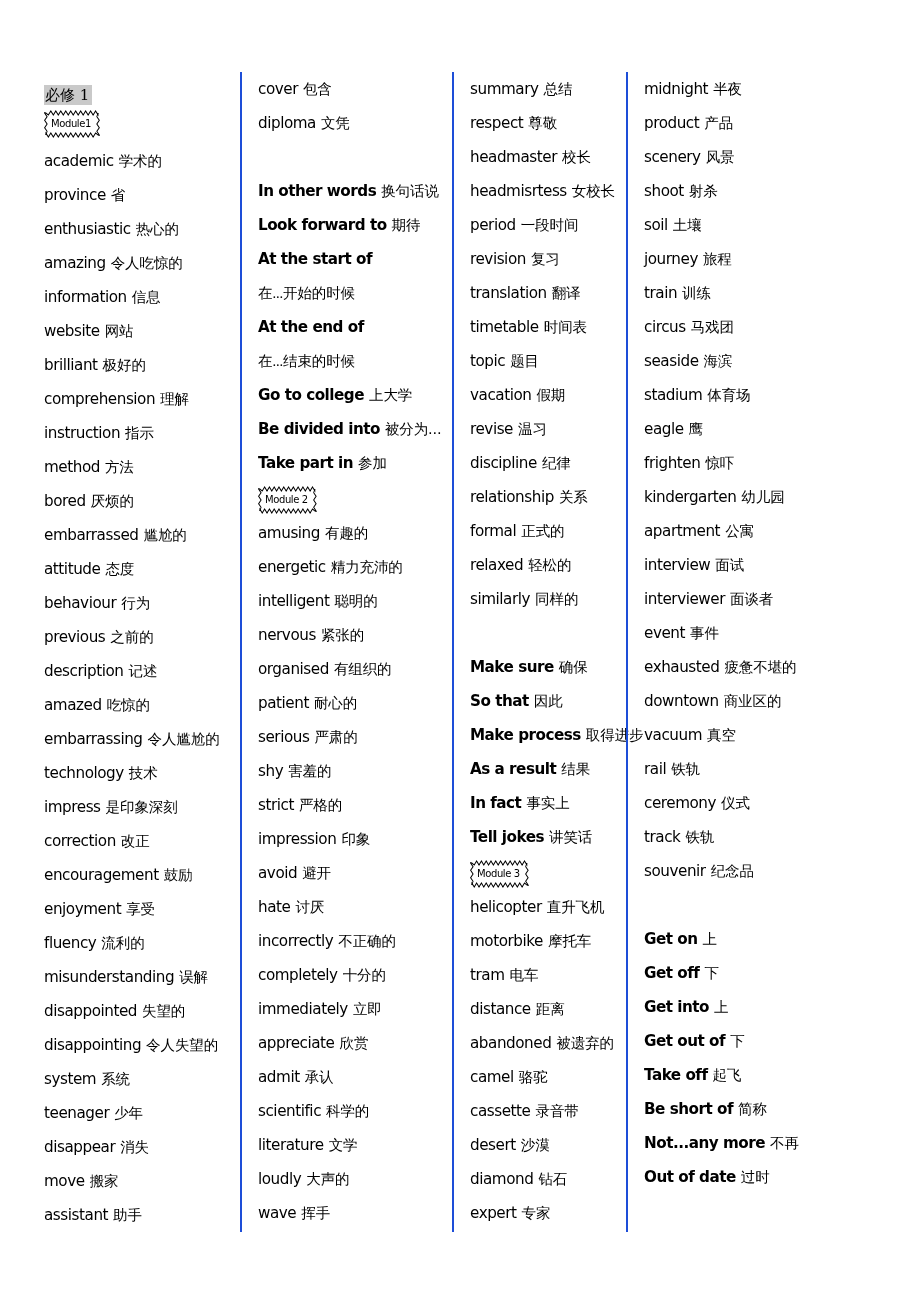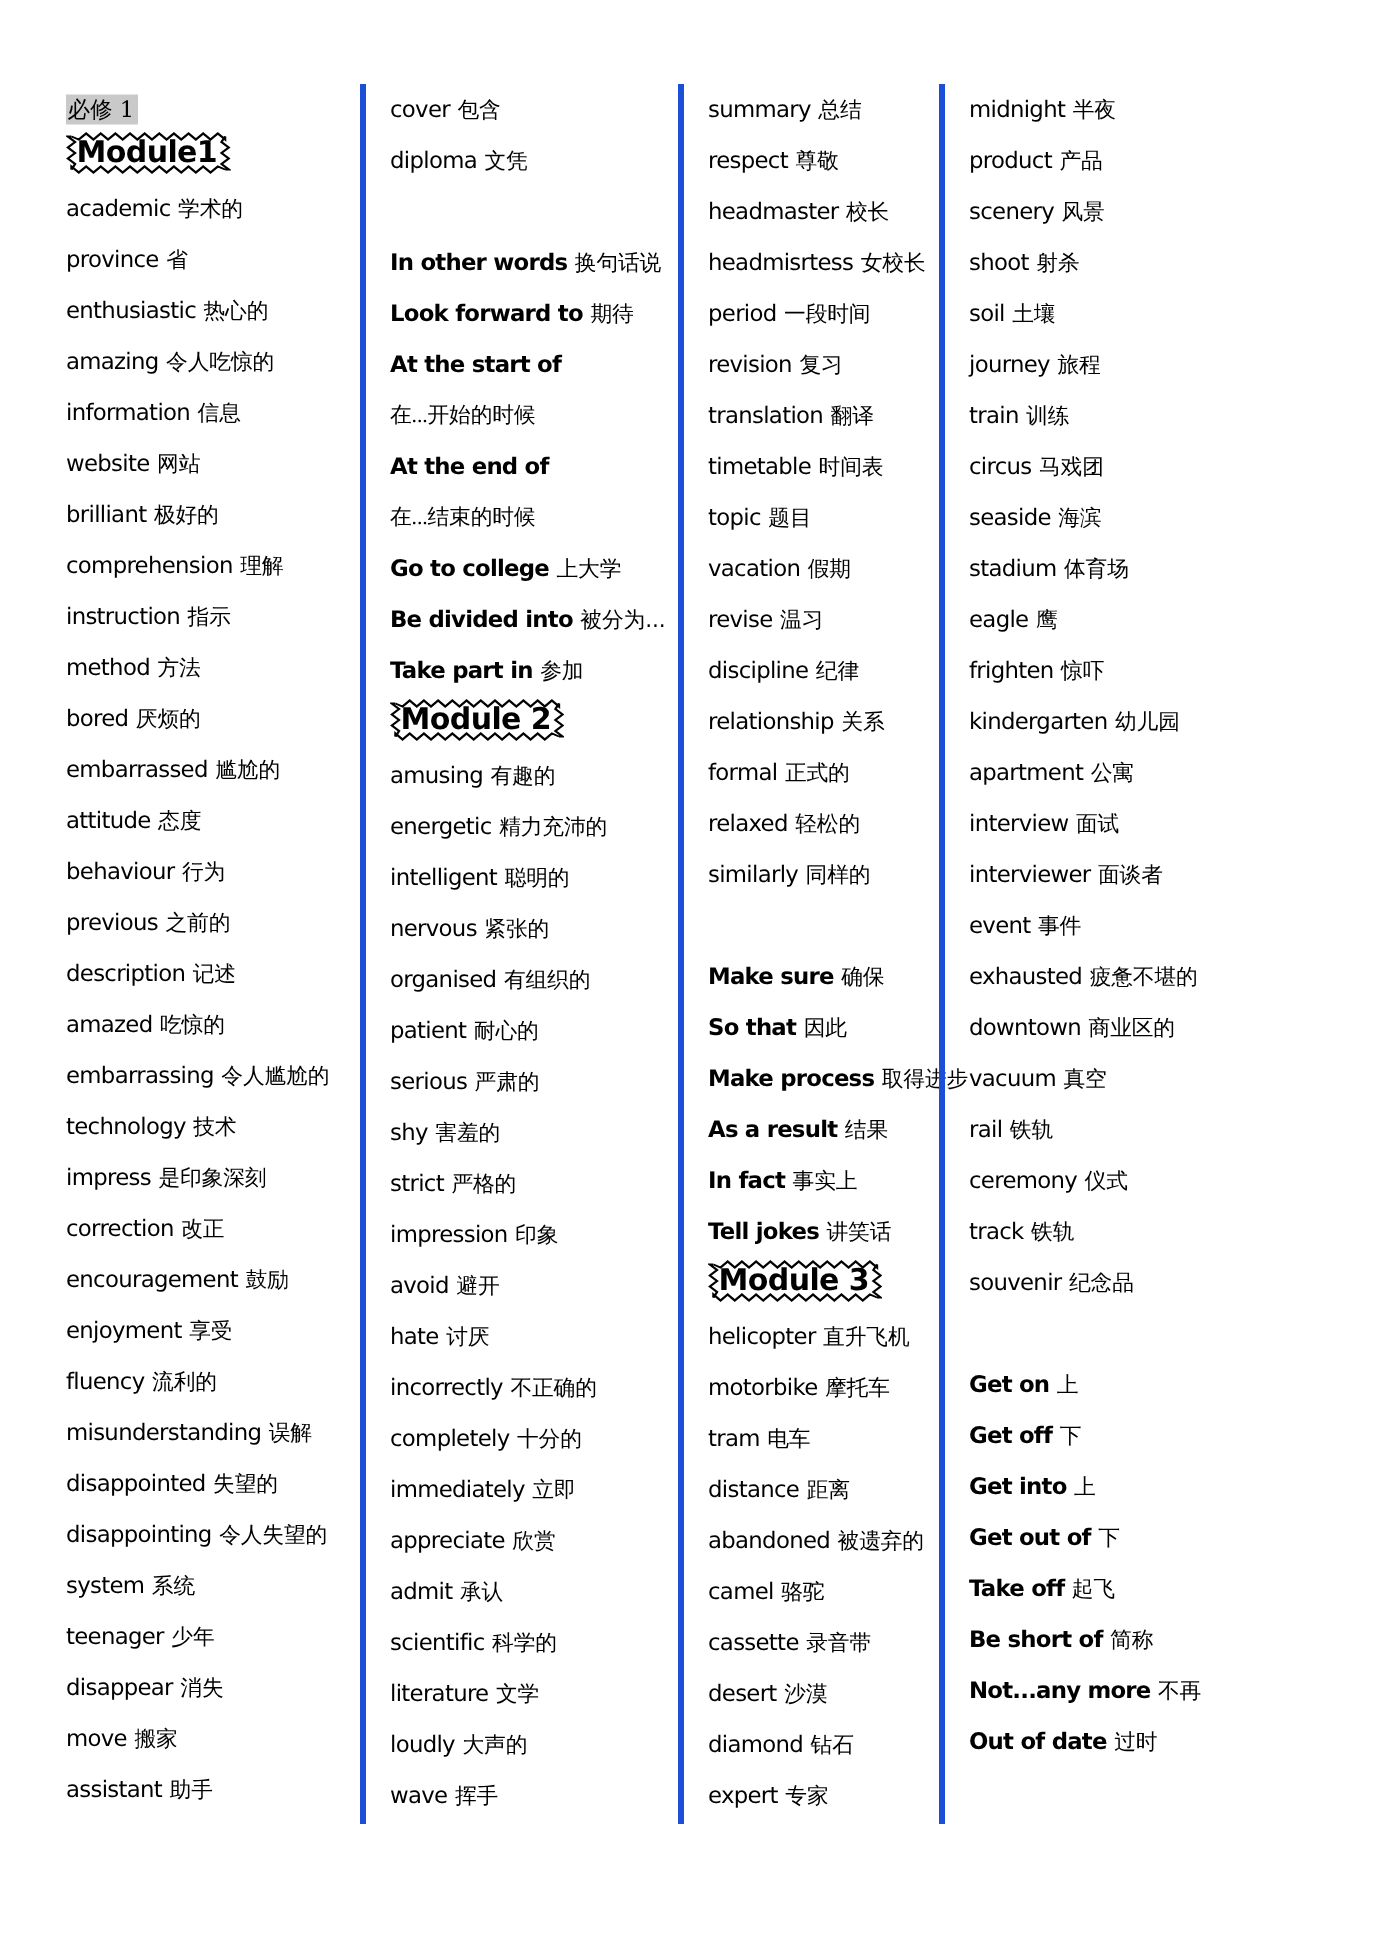--- a/index.html
+++ b/index.html
@@ -18,38 +18,38 @@
   #sheet {
     position: relative;
     width: 920px;
     height: 1302px;
     box-sizing: border-box;
   }
 
   #columns {
     position: absolute;
     left: 44px;
-    top: 56px;
+    top: 72px;
     width: 862px;
     display: flex;
-    align-items: center;
+    align-items: flex-end;
   }
 
   .column {
     position: relative;
     box-sizing: border-box;
     padding-right: 8px;
   }
   .col-1 { width: 196px; }
   .col-2 { width: 212px; padding-left: 16px; }
   .col-3 { width: 174px; padding-left: 16px; }
   .col-4 { width: 228px; padding-left: 16px; }
 
   .col-2, .col-3, .col-4 {
-    border-left: 4px solid #1d4ed8;
+    border-left: 2px solid #1d4ed8;
     min-height: 1160px;
   }
 
   .entry {
     height: 34px;
     line-height: 34px;
     white-space: nowrap;
     font-size: 15.5px;
     letter-spacing: -0.1px;
   }
@@ -97,22 +97,22 @@
     display: inline-block;
     height: 28px;
     margin: 0 0 6px 0;
     padding: 3px 9px 3px 7px;
     box-sizing: border-box;
   }
   .module-head .mh-label {
     position: relative;
     z-index: 2;
     font-family: "DejaVu Sans", sans-serif;
-    font-weight: bold;
-    font-size: 20px;
+    font-weight: normal;
+    font-size: 10px;
     letter-spacing: -0.4px;
     line-height: 21px;
     display: block;
   }
   .module-head .wave {
     position: absolute;
     left: 0;
     top: 0;
     width: 100%;
     height: 100%;

